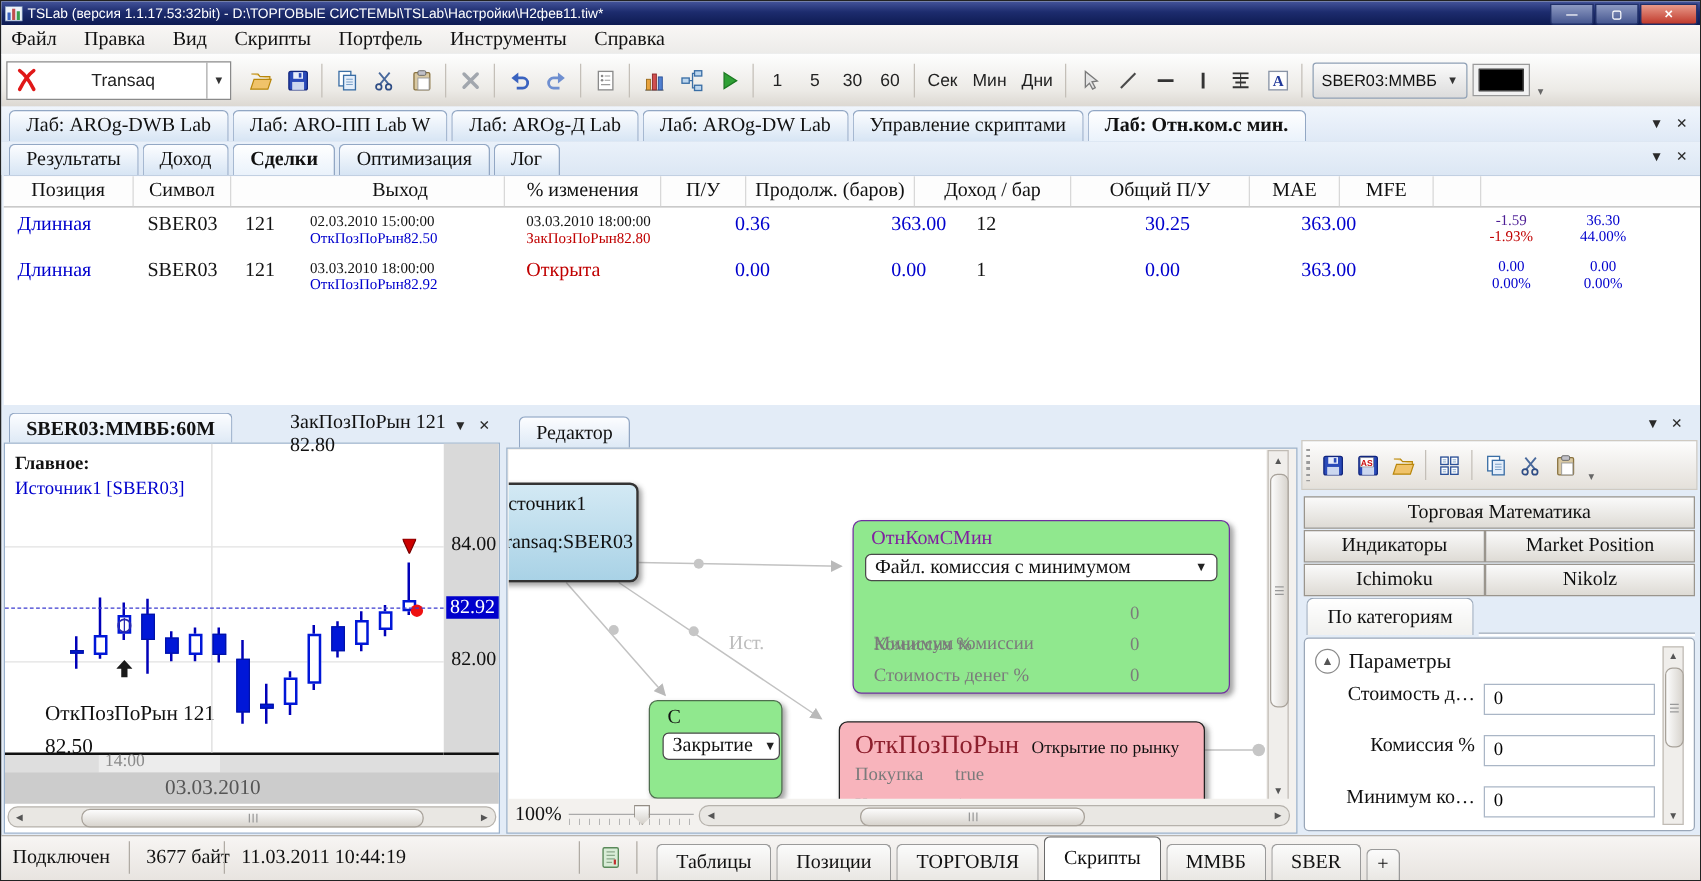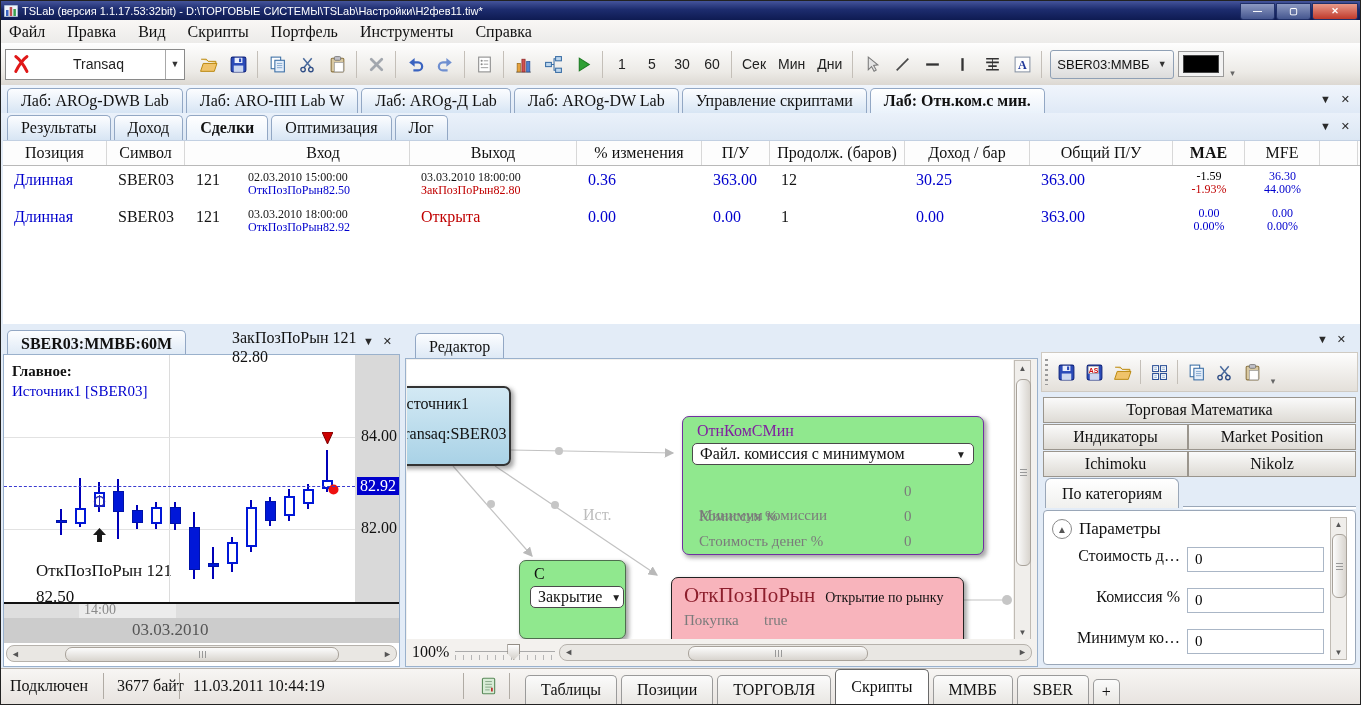--- a/index.html
+++ b/index.html
@@ -383,28 +383,27 @@
         <span class="ctlglyph">▼</span>
         <span class="ctlglyph">✕</span>
       </div>
     </div>
 
   <div class="tablepanel">
     <div class="thead" id="thead">
         <div class="th" style="width: 104px;">Позиция</div>
         <div class="th" style="width: 78px;">Символ</div>
         <div class="th" style="width: 52px; margin-top: 44px;">Лоты</div>
-        <div class="th" style="width: 173px;">Вход</div>
         <div class="th" style="width: 167px;">Выход</div>
         <div class="th" style="width: 125px;">% изменения</div>
         <div class="th" style="width: 68px;">П/У</div>
         <div class="th" style="width: 135px;">Продолж. (баров)</div>
         <div class="th" style="width: 125px;">Доход / бар</div>
         <div class="th" style="width: 143px;">Общий П/У</div>
-        <div class="th" style="width: 72px; font-weight: bold;">MAE</div>
+        <div class="th" style="width: 72px;">MAE</div>
         <div class="th" style="width: 75px;">MFE</div>
         <div class="th" style="width: 38px;"></div>
       </div>
     <div id="tbody">
         <div class="trow">
           <div class="td" style="width: 104px;">
             <span class="ln" style="color: rgb(0, 0, 205); font-size: 16px;">Длинная</span>
           </div>
           <div class="td" style="width: 78px;">
             <span class="ln" style="color: rgb(20, 20, 20); font-size: 16px;">SBER03</span>
@@ -429,21 +428,21 @@
           <div class="td" style="width: 135px;">
             <span class="ln" style="color: rgb(20, 20, 20); font-size: 16px;">12</span>
           </div>
           <div class="td" style="width: 125px;">
             <span class="ln" style="color: rgb(0, 0, 205); font-size: 16px;">30.25</span>
           </div>
           <div class="td" style="width: 143px;">
             <span class="ln" style="color: rgb(0, 0, 205); font-size: 16px;">363.00</span>
           </div>
           <div class="td c" style="width: 72px;">
-            <span class="ln" style="color: #000000; font-size: 12px;">-1.59</span>
+            <span class="ln" style="color: #4c1d95; font-size: 12px;">-1.59</span>
             <span class="ln" style="color: rgb(192, 0, 0); font-size: 12px;">-1.93%</span>
           </div>
           <div class="td c" style="width: 75px;">
             <span class="ln" style="color: rgb(0, 0, 205); font-size: 12px;">36.30</span>
             <span class="ln" style="color: rgb(0, 0, 205); font-size: 12px;">44.00%</span>
           </div>
           <div class="td" style="width: 38px;"></div>
         </div>
         <div class="trow">
           <div class="td" style="width: 104px;">

